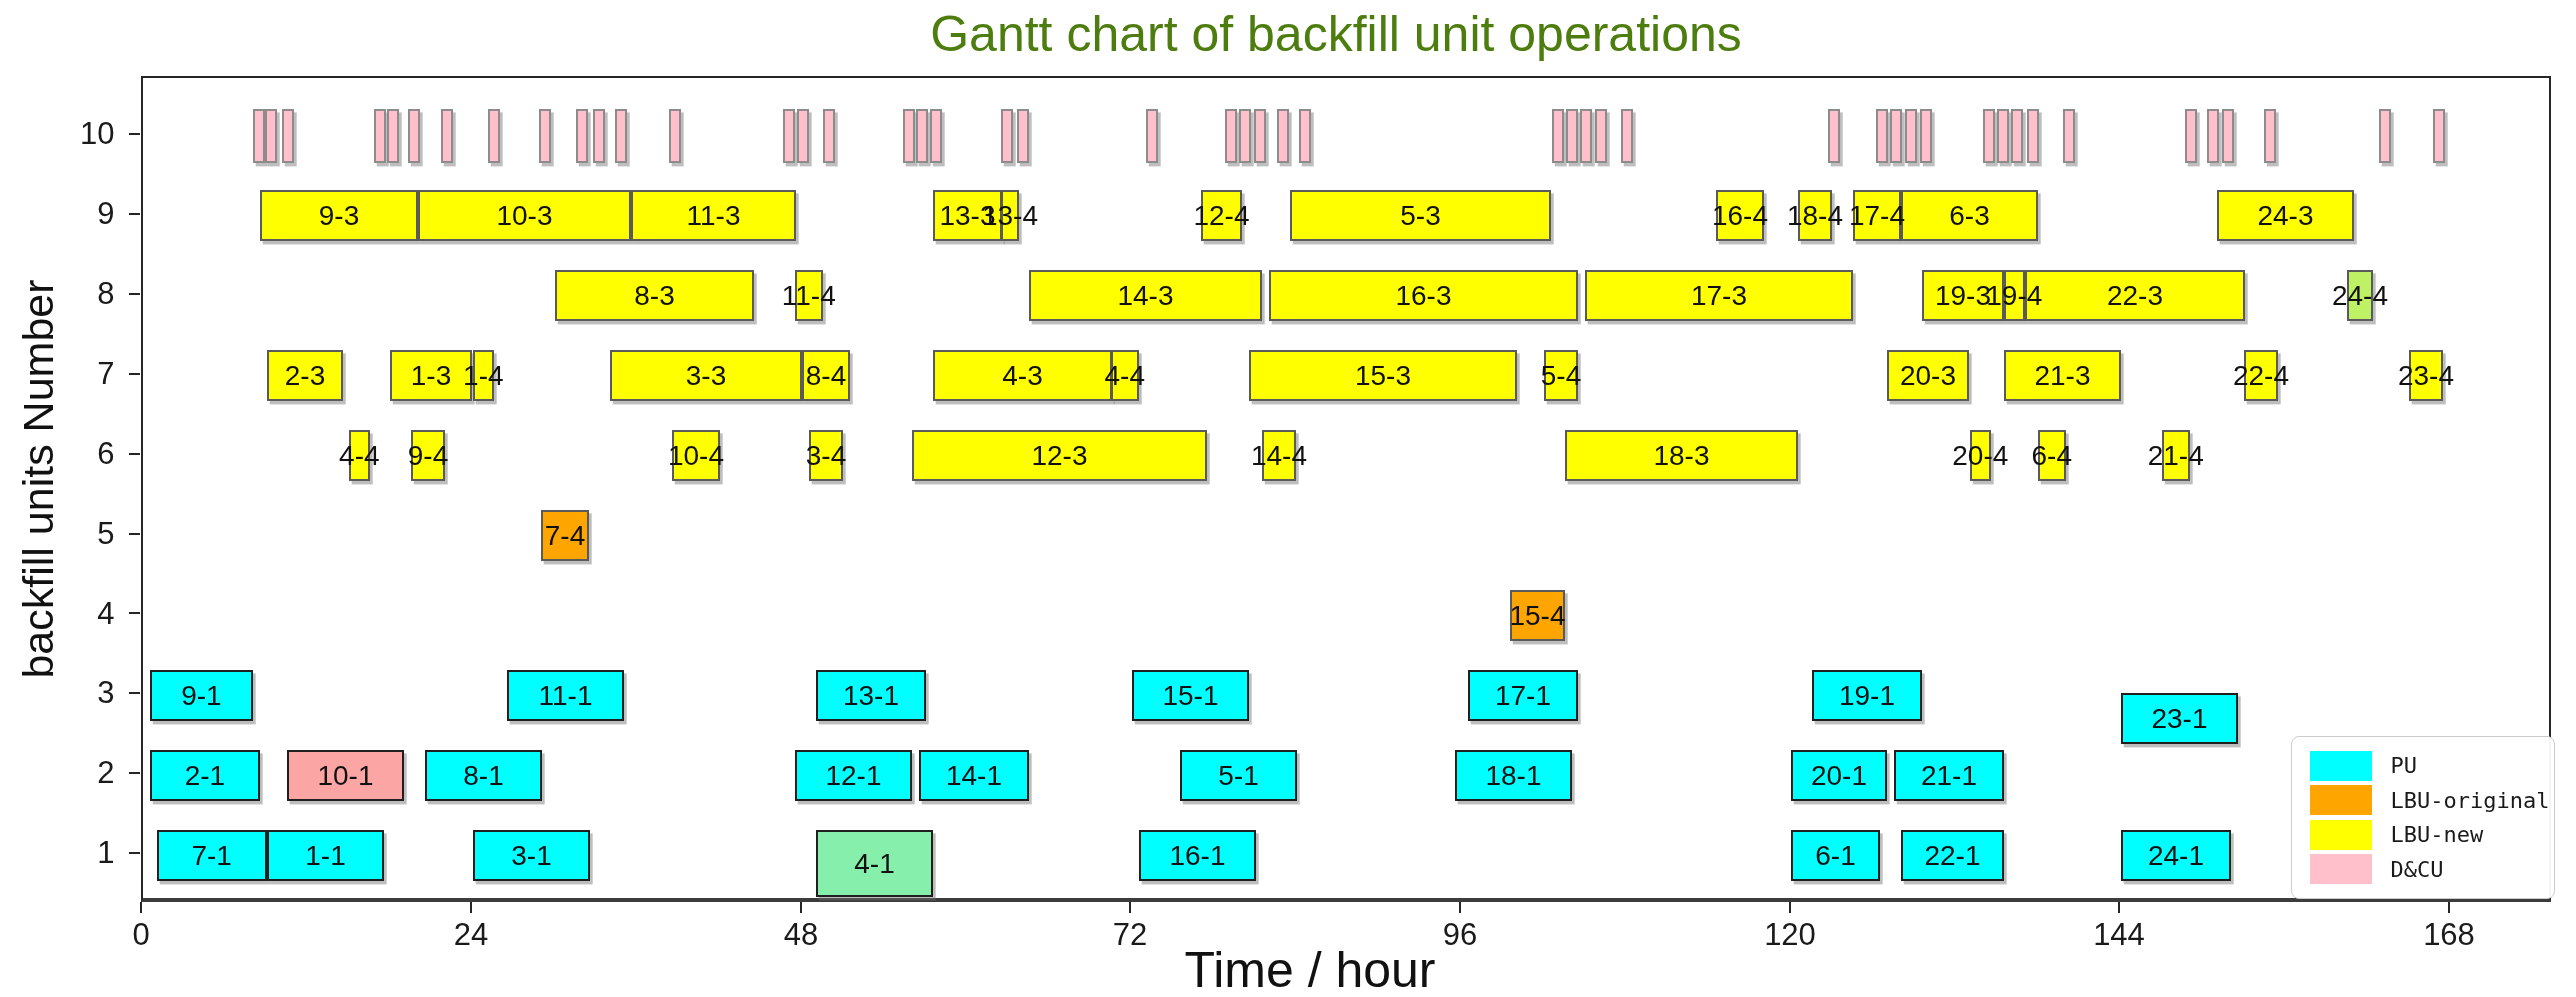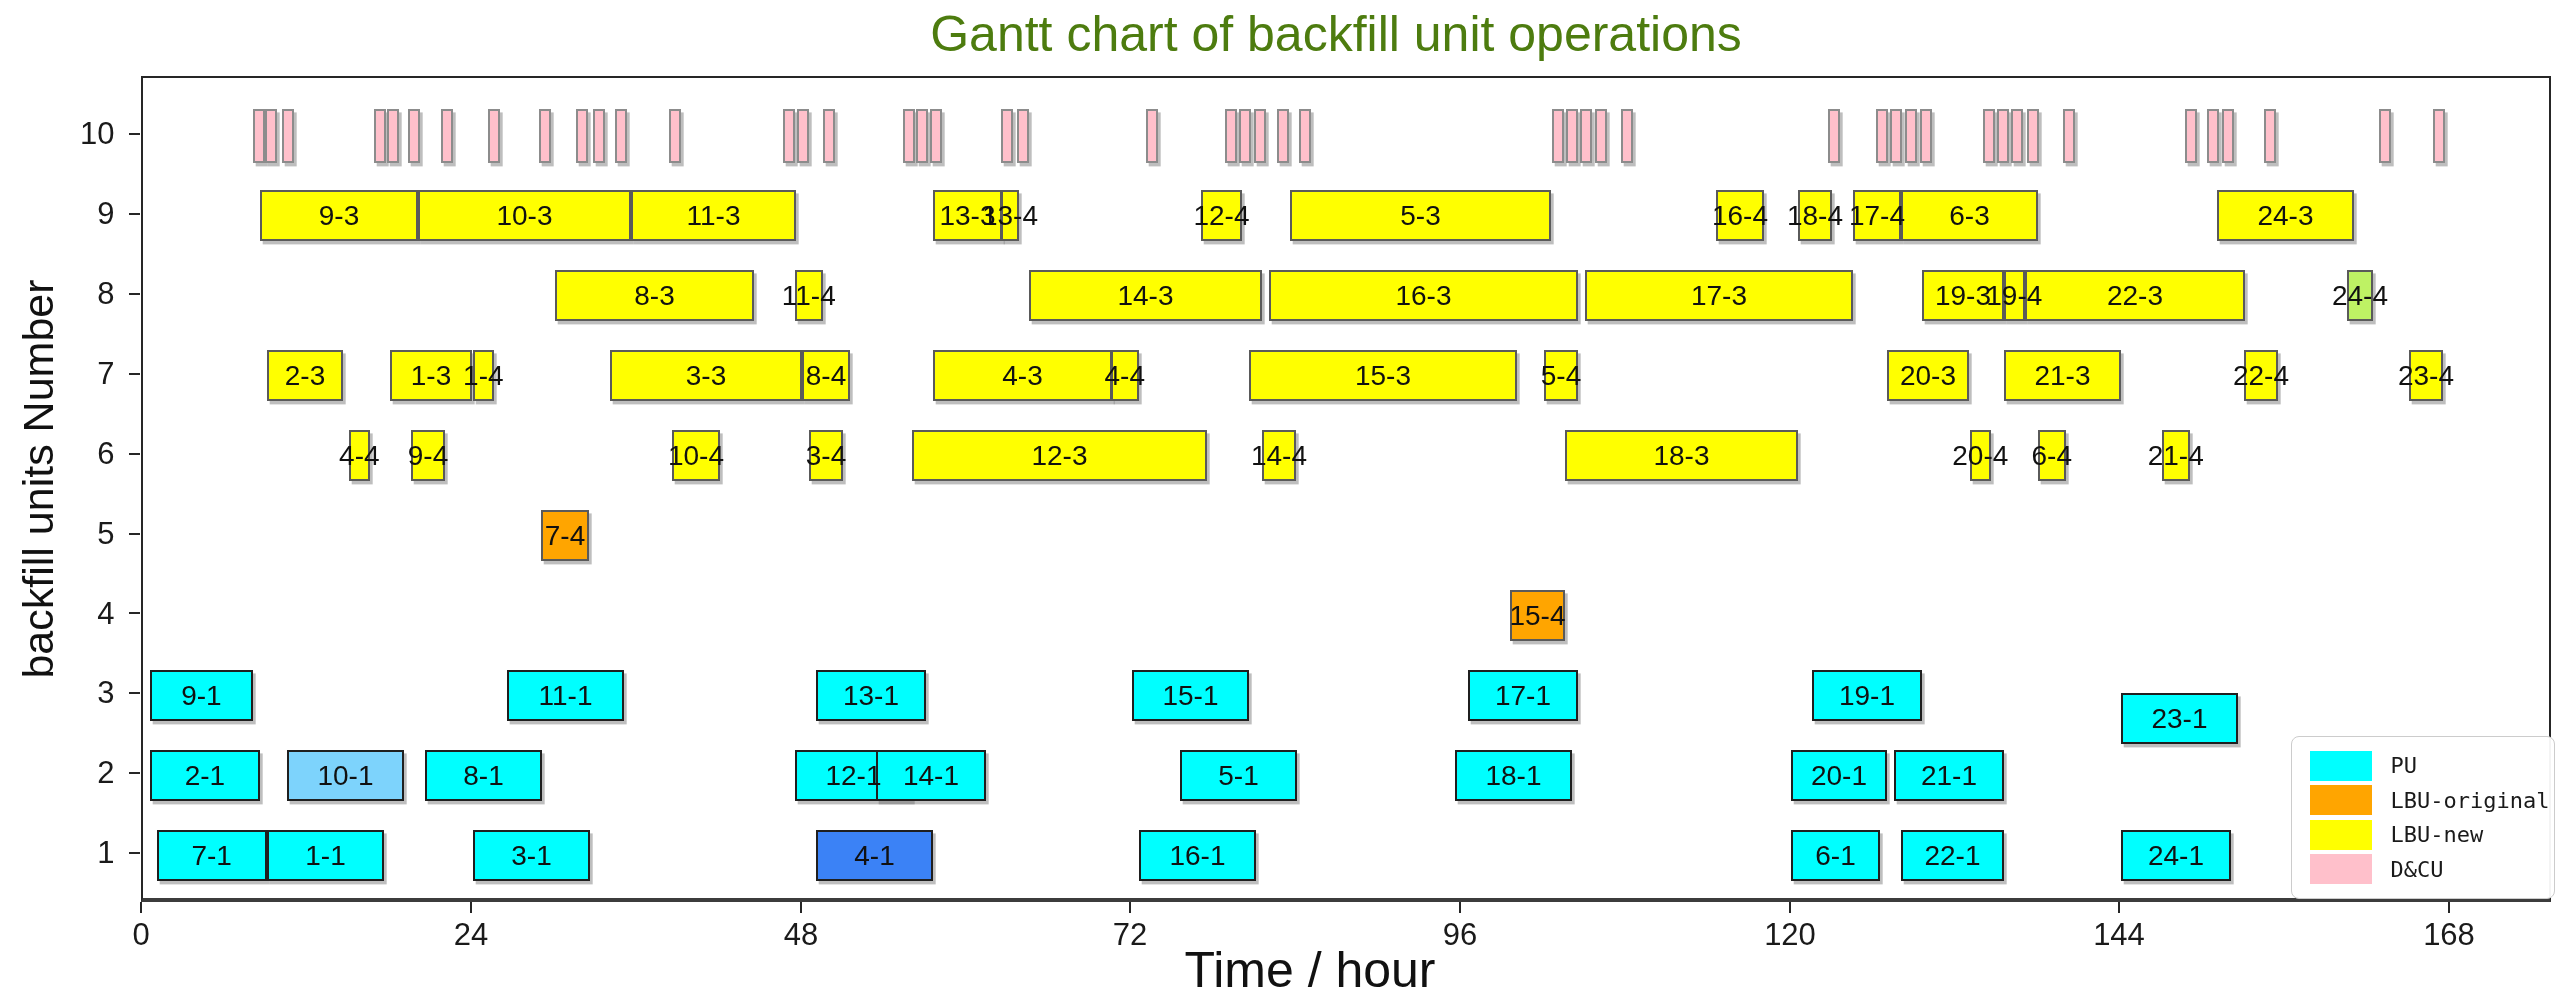--- a/index.html
+++ b/index.html
@@ -140,30 +140,30 @@
     </div>
     <div class="gantt-bar" style="left: 1669px; width: 110px; top: 592px; height: 51px; background: rgb(0, 255, 255); border: 2px solid rgb(31, 31, 31);">
       <span class="bar-label">19-1</span>
     </div>
     <div class="gantt-bar" style="left: 1978px; width: 117px; top: 592px; height: 51px; background: rgb(0, 255, 255); border: 2px solid rgb(31, 31, 31); margin-top: 23px;">
       <span class="bar-label">23-1</span>
     </div>
     <div class="gantt-bar" style="left: 6.9px; width: 110px; top: 672px; height: 51px; background: rgb(0, 255, 255); border: 2px solid rgb(31, 31, 31);">
       <span class="bar-label">2-1</span>
     </div>
-    <div class="gantt-bar" style="left: 144px; width: 117px; top: 672px; height: 51px; background: #7dd3fc; border: 2px solid rgb(31, 31, 31);">
+    <div class="gantt-bar" style="left: 144px; width: 117px; top: 672px; height: 51px; background: #fca5a5; border: 2px solid rgb(31, 31, 31);">
       <span class="bar-label">10-1</span>
     </div>
     <div class="gantt-bar" style="left: 282px; width: 117px; top: 672px; height: 51px; background: rgb(0, 255, 255); border: 2px solid rgb(31, 31, 31);">
       <span class="bar-label">8-1</span>
     </div>
     <div class="gantt-bar" style="left: 652px; width: 117px; top: 672px; height: 51px; background: rgb(0, 255, 255); border: 2px solid rgb(31, 31, 31);">
       <span class="bar-label">12-1</span>
     </div>
-    <div class="gantt-bar" style="left: 733px; width: 110px; top: 672px; height: 51px; background: rgb(0, 255, 255); border: 2px solid rgb(31, 31, 31);">
+    <div class="gantt-bar" style="left: 776px; width: 110px; top: 672px; height: 51px; background: rgb(0, 255, 255); border: 2px solid rgb(31, 31, 31);">
       <span class="bar-label">14-1</span>
     </div>
     <div class="gantt-bar" style="left: 1037px; width: 117px; top: 672px; height: 51px; background: rgb(0, 255, 255); border: 2px solid rgb(31, 31, 31);">
       <span class="bar-label">5-1</span>
     </div>
     <div class="gantt-bar" style="left: 1312px; width: 117px; top: 672px; height: 51px; background: rgb(0, 255, 255); border: 2px solid rgb(31, 31, 31);">
       <span class="bar-label">18-1</span>
     </div>
     <div class="gantt-bar" style="left: 1648px; width: 96px; top: 672px; height: 51px; background: rgb(0, 255, 255); border: 2px solid rgb(31, 31, 31);">
       <span class="bar-label">20-1</span>
@@ -173,21 +173,21 @@
     </div>
     <div class="gantt-bar" style="left: 13.7px; width: 110px; top: 752px; height: 51px; background: rgb(0, 255, 255); border: 2px solid rgb(31, 31, 31);">
       <span class="bar-label">7-1</span>
     </div>
     <div class="gantt-bar" style="left: 124px; width: 117px; top: 752px; height: 51px; background: rgb(0, 255, 255); border: 2px solid rgb(31, 31, 31);">
       <span class="bar-label">1-1</span>
     </div>
     <div class="gantt-bar" style="left: 330px; width: 117px; top: 752px; height: 51px; background: rgb(0, 255, 255); border: 2px solid rgb(31, 31, 31);">
       <span class="bar-label">3-1</span>
     </div>
-    <div class="gantt-bar" style="left: 673px; width: 117px; top: 752px; height: 51px; background: #3b82f6; border: 2px solid rgb(31, 31, 31);">
+    <div class="gantt-bar" style="left: 673px; width: 117px; top: 752px; height: 67px; background: #86efac; border: 2px solid rgb(31, 31, 31);">
       <span class="bar-label">4-1</span>
     </div>
     <div class="gantt-bar" style="left: 996px; width: 117px; top: 752px; height: 51px; background: rgb(0, 255, 255); border: 2px solid rgb(31, 31, 31);">
       <span class="bar-label">16-1</span>
     </div>
     <div class="gantt-bar" style="left: 1648px; width: 89px; top: 752px; height: 51px; background: rgb(0, 255, 255); border: 2px solid rgb(31, 31, 31);">
       <span class="bar-label">6-1</span>
     </div>
     <div class="gantt-bar" style="left: 1758px; width: 103px; top: 752px; height: 51px; background: rgb(0, 255, 255); border: 2px solid rgb(31, 31, 31); text-align: center;">
       <span class="bar-label">22-1</span>

